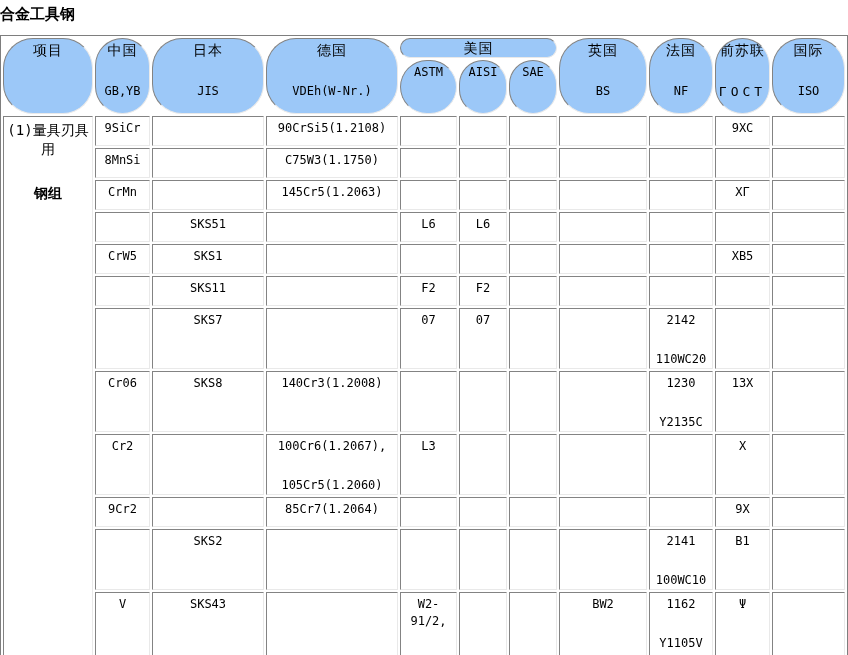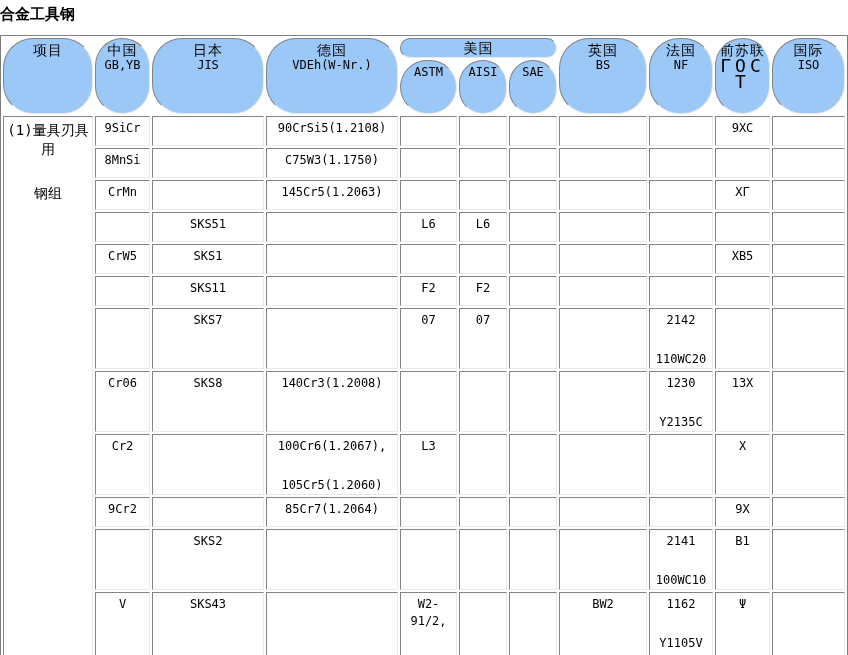--- a/index.html
+++ b/index.html
@@ -21,30 +21,30 @@
   td{
     box-sizing:border-box;overflow:hidden;
     border:1px solid;border-color:#838383 #e9e9e9 #e9e9e9 #838383;
     vertical-align:top;text-align:center;
     font-size:12px;line-height:17px;padding:3px 1px 0 1px;
   }
   thead td{background:#9cc8f8;border-radius:30px;}
   thead tr.h1{height:20px;}
   thead tr.h2{height:54px;}
   .cn-name{font-size:14px;line-height:16px;letter-spacing:1px;}
-  .h-code{font-size:12px;line-height:15px;}
-  .h-code.gost{font-size:18px;letter-spacing:4px;word-break:break-all;line-height:16px;}
+  .h-code{margin-top:26px;font-size:12px;line-height:15px;}
+  .h-code.gost{font-size:13px;letter-spacing:4px;word-break:break-all;line-height:16px;}
   .usa-cell{vertical-align:middle;padding-top:0;}
   tbody tr.short{height:30px;}
   tbody tr.tall{height:60px;margin-top:20px;}
   td.group-cell{
     font-size:14px;line-height:19px;padding-top:4px;letter-spacing:0;
   }
   .gap-line{margin-top:22px;}
-  .group-gap{margin-top:25px;}
+  .group-gap{margin-top:25px;font-weight:bold;}
 </style>
 </head>
 <body>
 
 <div class="page-title">合金工具钢</div>
 
 <table class="steel">
   <colgroup>
     <col style="width:90px">
       <col style="width:55px">

